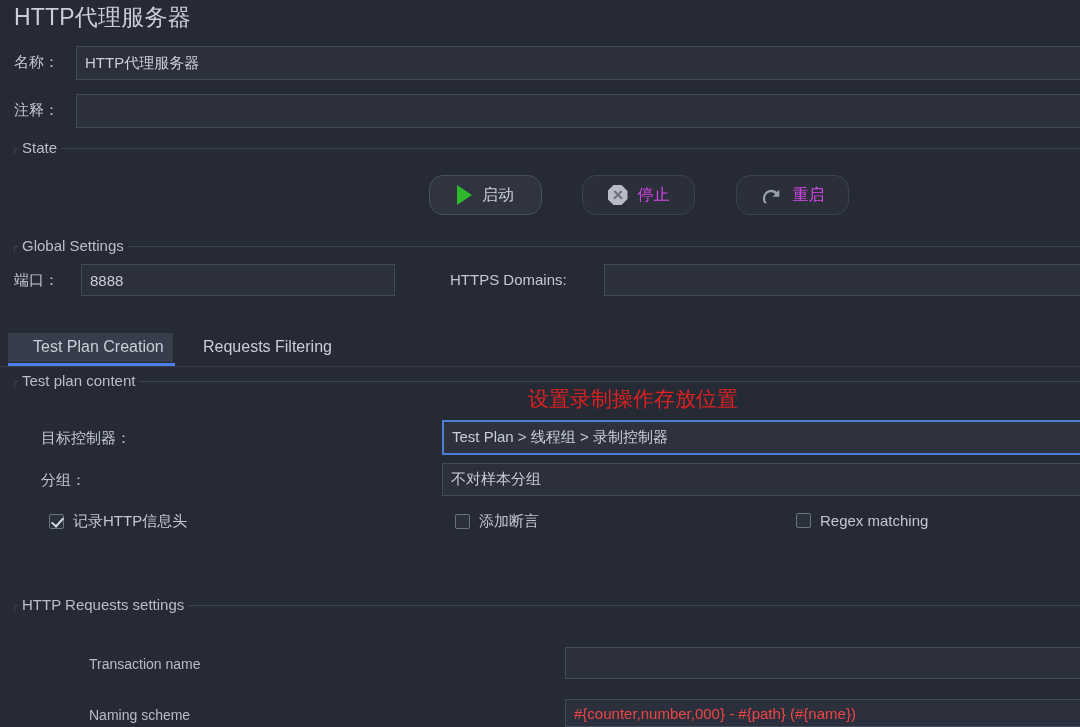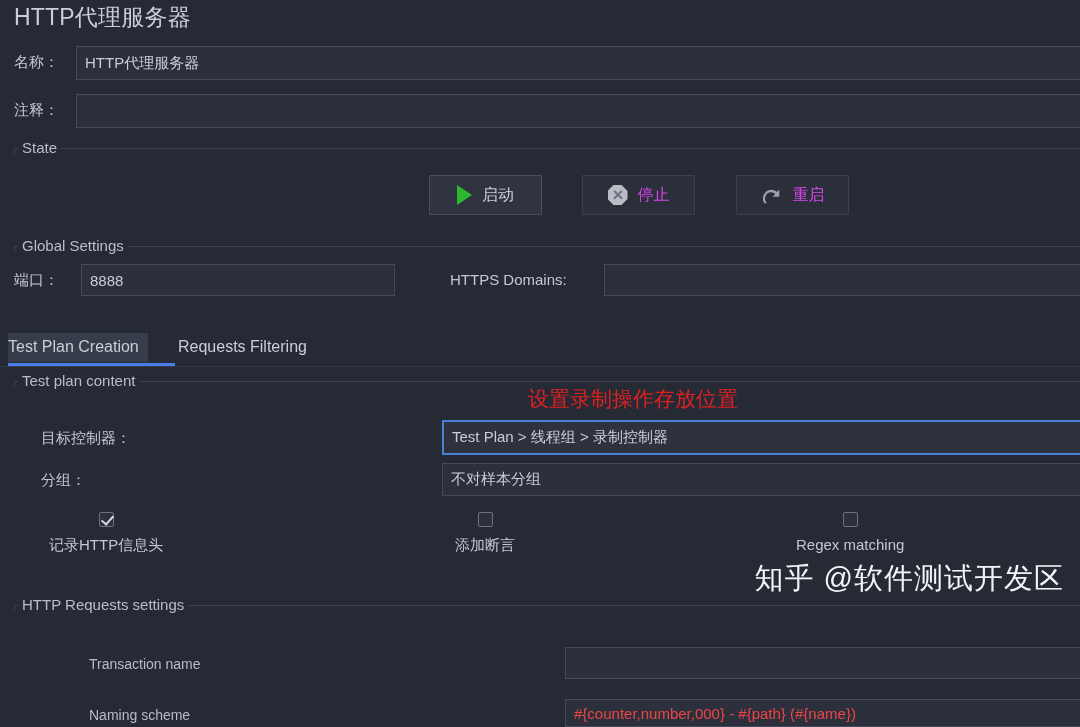--- a/index.html
+++ b/index.html
@@ -46,21 +46,21 @@
   .group-title {
     position: absolute; color: #b9bec8; font-size: 15px;
     background: #262a35; padding: 0 4px; white-space: nowrap;
   }
 
   
   .btn {
     position: absolute;
     background: #2f3440;
     border: 1px solid #474e5e;
-    border-radius: 1px;
+    border-radius: 14px;
     display: flex; align-items: center; justify-content: center;
     gap: 10px;
     color: #c9ced8; font-size: 16px;
     cursor: pointer;
   }
   .btn.disabled { color: #d946ef; border-color: #3a4150; background: #2a2f3a; cursor: default; }
   .btn-label { white-space: nowrap; }
 
   .ico-play {
     width: 0; height: 0;
@@ -79,37 +79,37 @@
   }
   .ico-stop::before { transform: translate(-50%,-50%) rotate(45deg); }
   .ico-stop::after  { transform: translate(-50%,-50%) rotate(-45deg); }
 
   .ico-restart { width: 22px; height: 20px; display:block; }
 
   
   .tab {
     position: absolute; top: 333px;
     font-size: 16px; color: #c9ced8;
-    padding: 5px 9px 6px 0;
+    padding: 5px 9px 6px 25px;
     cursor: pointer; white-space: nowrap;
   }
   .tab.active { background: #373d4a; }
   .tab-underline {
     position: absolute; height: 3px; background: #4a7ee8;
   }
   .tabstrip-line { position: absolute; height: 1px; background: #343a48; }
 
   
   .annotation {
     position: absolute;
     color: #e02020; font-size: 21px; white-space: nowrap;
   }
 
   
-  .cb-wrap { position: absolute; display: flex; align-items: center; gap: 9px; cursor: pointer; flex-direction: column; }
+  .cb-wrap { position: absolute; display: flex; align-items: center; gap: 9px; cursor: pointer; }
   .cb-box {
     width: 15px; height: 15px; border: 1px solid #6b7280;
     background: #2b303c; border-radius: 2px;
     position: relative; flex: none;
   }
   .cb-box.checked::after {
     content: "";
     position: absolute; left: 4px; top: 0px;
     width: 5px; height: 10px;
     border: solid #d6dae2; border-width: 0 2px 2px 0;
@@ -236,15 +236,14 @@
   <div class="field" style="left:565px;top:647px;width:521px;height:32px;">
     <span></span>
   </div>
 
   <div class="lbl-sm" style="position:absolute;left:41px;top:707px;">Naming scheme</div>
 
   <div class="field" style="left:565px;top:699px;width:521px;height:28px;">
     <span class="ph">#{counter,number,000} - #{path} (#{name})</span>
   </div>
 
-  <div class="watermark">知乎 @软件测试开发区</div>
 
 </div>
 
 </body></html>

